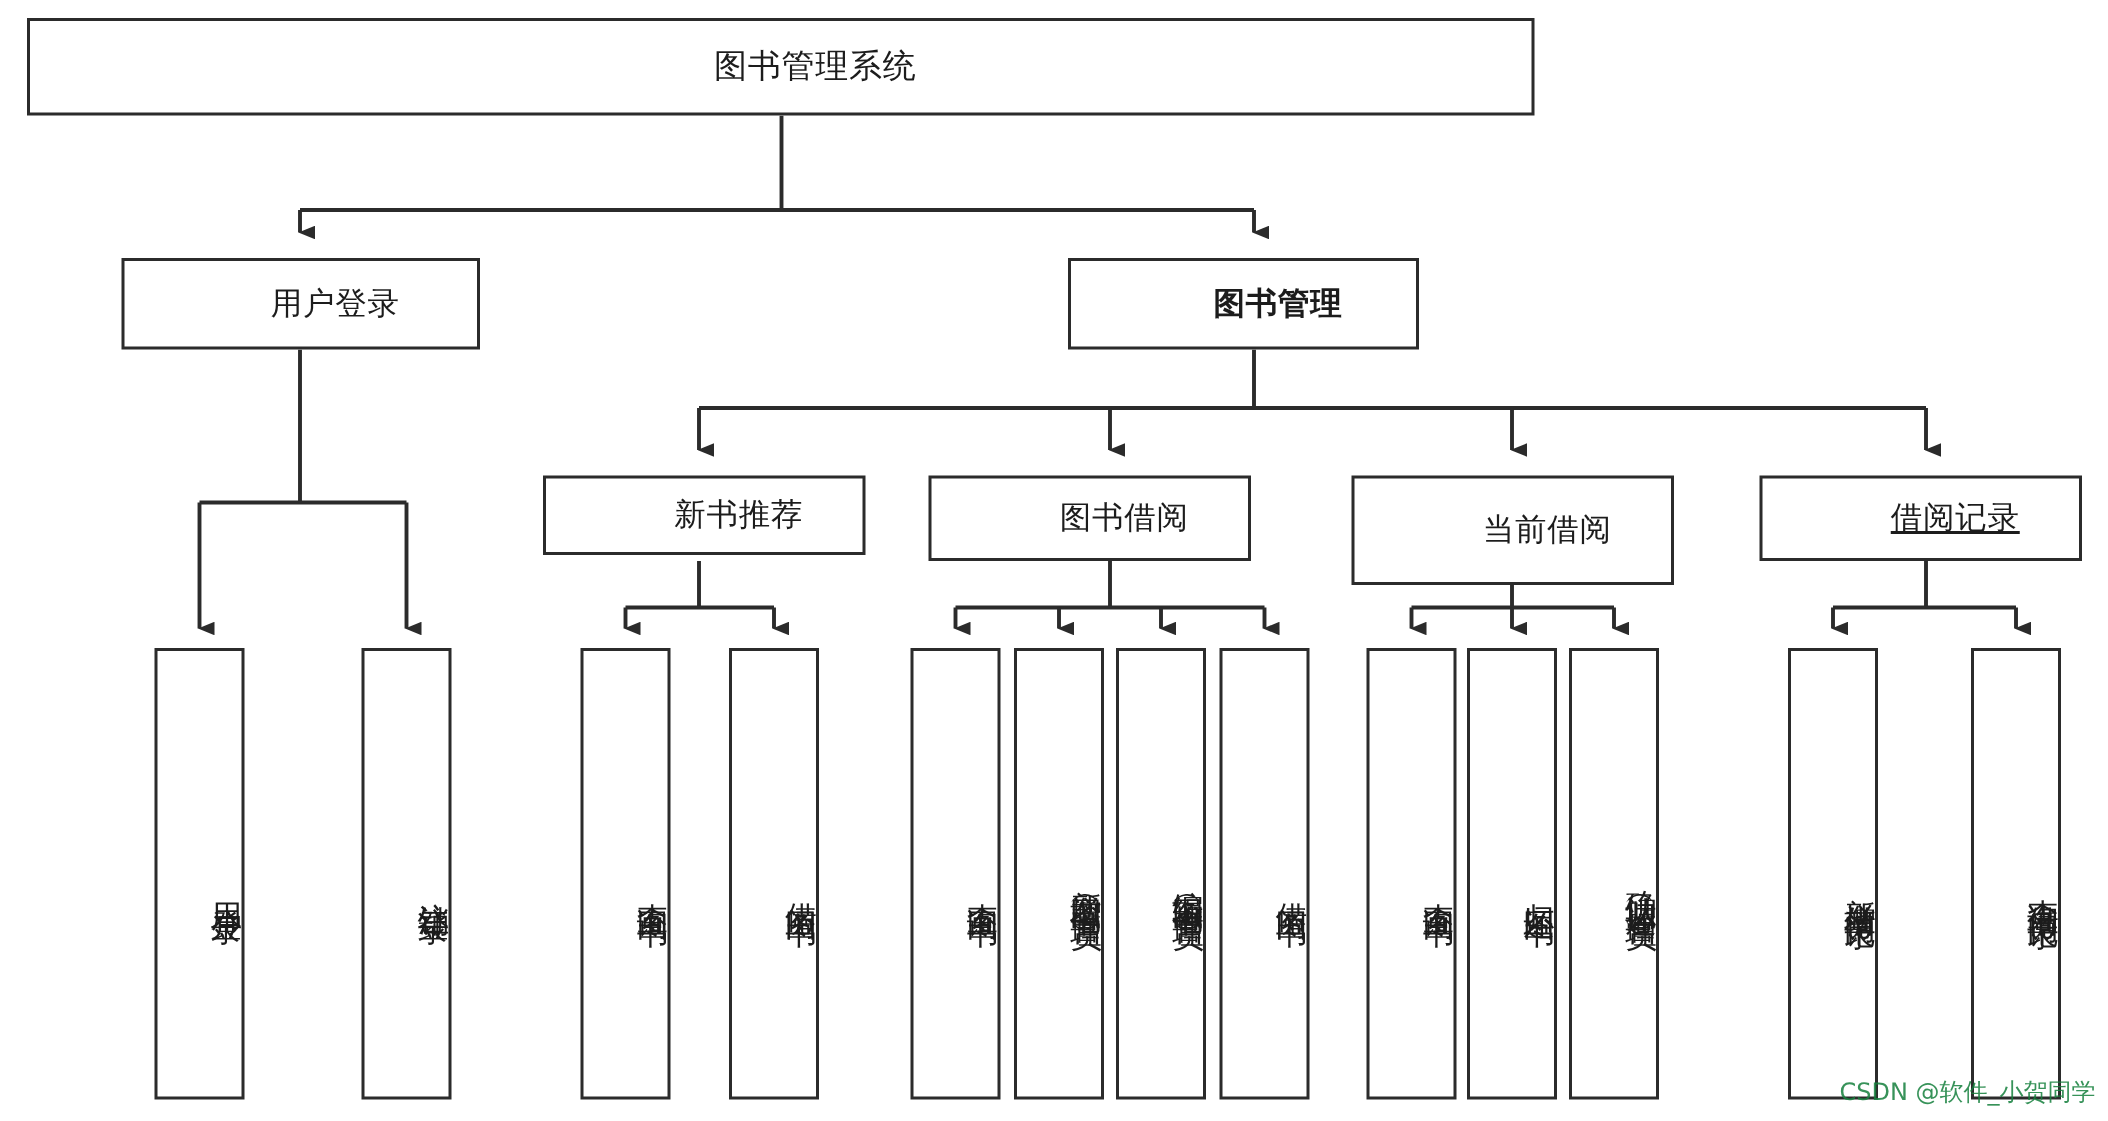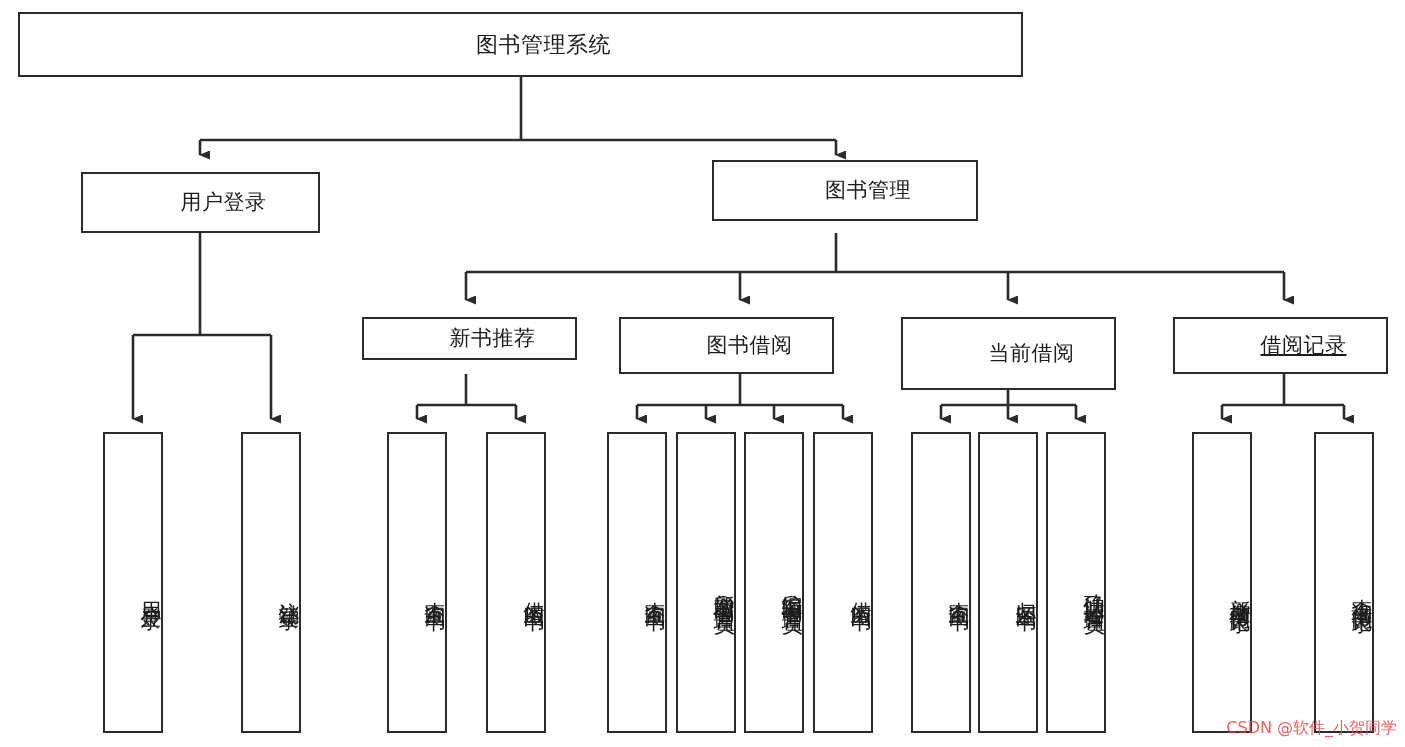--- a/index.html
+++ b/index.html
@@ -62,21 +62,21 @@
     text-orientation: upright;
     font-size: 21px;
     letter-spacing: 3px;
     line-height: 1;
   }
   #watermark {
     position: absolute;
     right: 8px;
     bottom: 8px;
     font-size: 16px;
-    color: #ef4444;
+    color: #15803d;
     opacity: 0.85;
     z-index: 5;
     white-space: nowrap;
     font-family: "DejaVu Sans", "Liberation Sans", sans-serif;
   }
 </style>
 </head>
 <body>
 
 <div id="diagram-root">
@@ -134,25 +134,25 @@
   </svg>
 
   <div class="node root horizontal" style="left:18px; top:12px; width:1005px; height:65px;">
     <span class="node-label">图书管理系统</span>
   </div>
 
   <div class="node horizontal" style="left:81px; top:172px; width:239px; height:61px;">
     <span class="node-label">用户登录</span>
   </div>
 
-  <div class="node horizontal" style="left:712px; top:160px; width:266px; height:61px;">
+  <div class="node horizontal" style="left:712px; top:172px; width:234px; height:61px;font-weight:bold;">
     <span class="node-label">图书管理</span>
   </div>
 
-  <div class="node horizontal" style="left:362px; top:317px; width:215px; height:43px;">
+  <div class="node horizontal" style="left:362px; top:317px; width:215px; height:53px;">
     <span class="node-label">新书推荐</span>
   </div>
 
   <div class="node horizontal" style="left:619px; top:317px; width:215px; height:57px;">
     <span class="node-label">图书借阅</span>
   </div>
 
   <div class="node horizontal" style="left:901px; top:317px; width:215px; height:73px;">
     <span class="node-label">当前借阅</span>
   </div>

